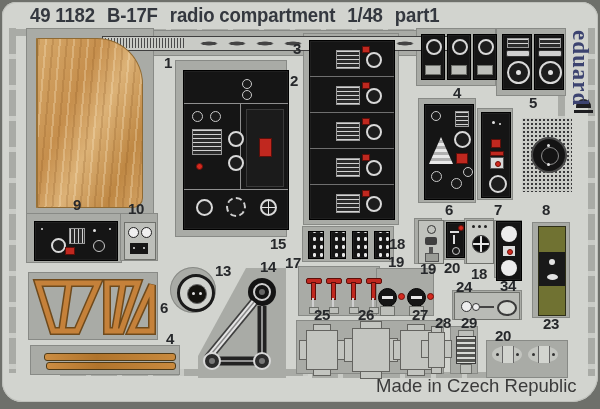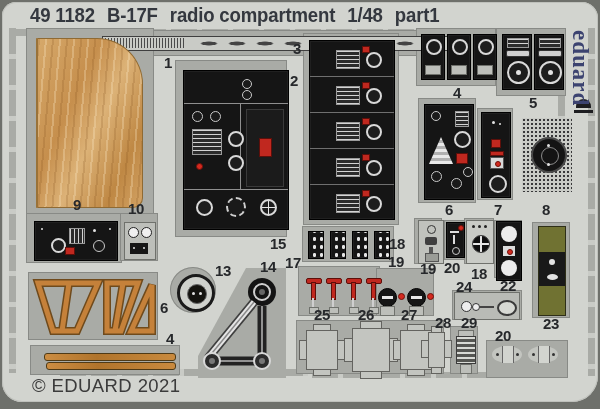--- a/index.html
+++ b/index.html
@@ -389,28 +389,28 @@
   <span class="s plabel" style="left:170px;top:338px">4</span>
   <span class="s plabel" style="left:223px;top:270px">13</span>
   <span class="s plabel" style="left:268px;top:266px">14</span>
   <span class="s plabel" style="left:278px;top:243px">15</span>
   <span class="s plabel" style="left:397px;top:243px">18</span>
   <span class="s plabel" style="left:293px;top:262px">17</span>
   <span class="s plabel" style="left:396px;top:261px">19</span>
   <span class="s plabel" style="left:428px;top:268px">19</span>
   <span class="s plabel" style="left:452px;top:267px">20</span>
   <span class="s plabel" style="left:479px;top:273px">18</span>
-  <span class="s plabel" style="left:508px;top:285px">22</span>
+  <span class="s plabel" style="left:508px;top:285px">34</span>
   <span class="s plabel" style="left:551px;top:323px">23</span>
   <span class="s plabel" style="left:464px;top:286px">24</span>
   <span class="s plabel" style="left:322px;top:314px">25</span>
   <span class="s plabel" style="left:366px;top:314px">26</span>
-  <span class="s plabel" style="left:409px;top:314px">27</span>
+  <span class="s plabel" style="left:420px;top:314px">27</span>
   <span class="s plabel" style="left:443px;top:322px">28</span>
   <span class="s plabel" style="left:469px;top:322px">29</span>
   <span class="s plabel" style="left:503px;top:335px">20</span>
 
   <div id="title" class="s">
     <span>49 1182</span><span>B-17F</span><span>radio compartment</span><span>1/48</span><span>part1</span>
   </div>
   <div id="logo" class="s">eduard</div>
-  <div id="copyright" class="s">© EDUARD 2021</div>
+  <div id="madein" class="s">Made in Czech Republic</div>
 </div>
 
 </body></html>

